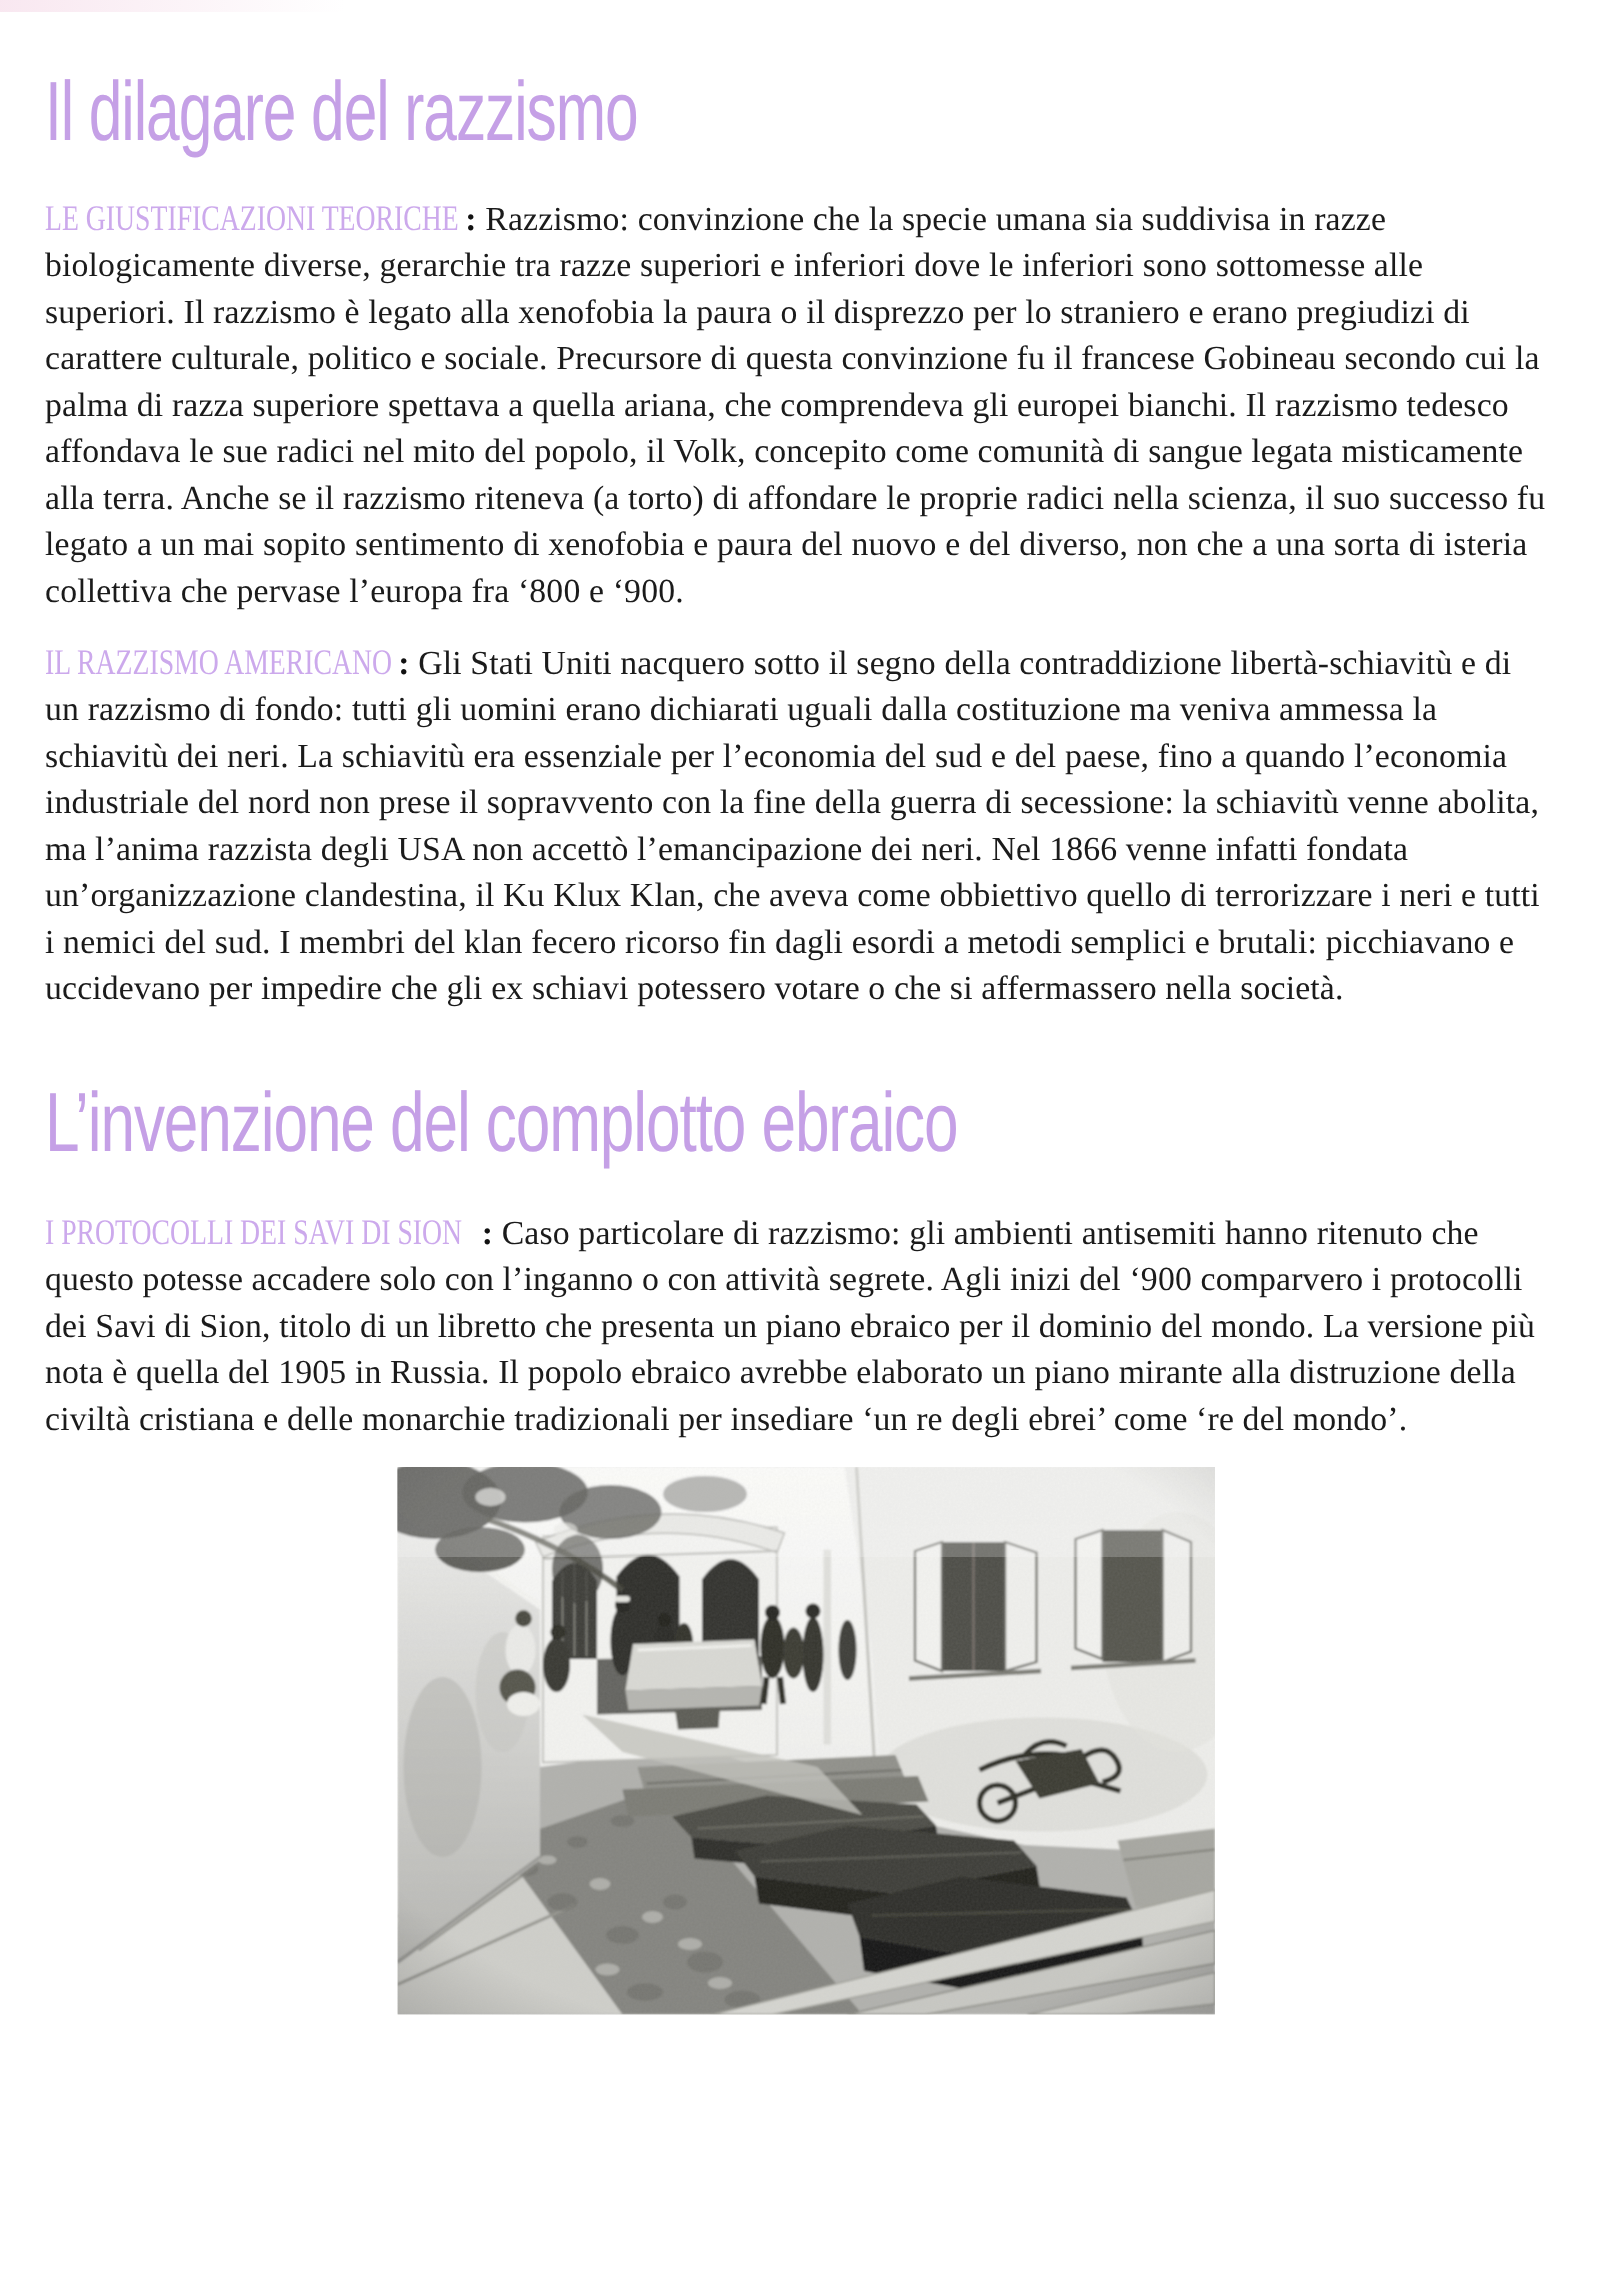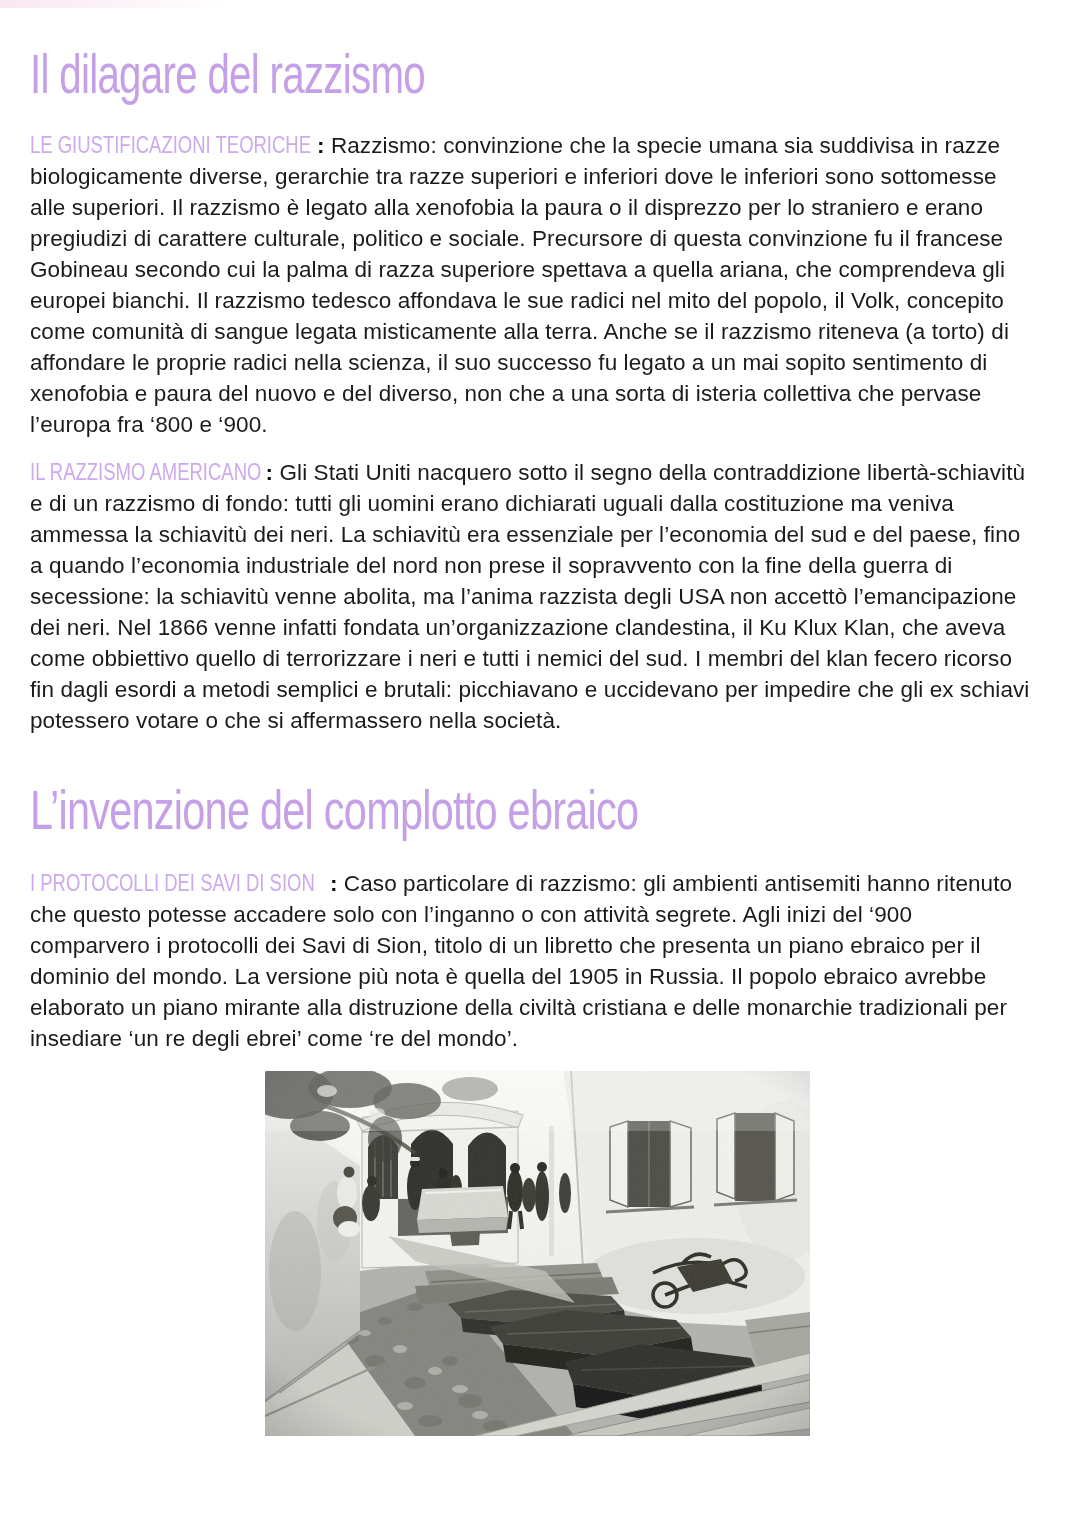--- a/index.html
+++ b/index.html
@@ -6,21 +6,21 @@
   body{width:1080px;height:1527px;font-family:"Liberation Sans",sans-serif;position:relative;overflow:hidden;}
   .page{position:relative;width:1080px;height:1527px;background:#ffffff;}
   .edge-tint{position:absolute;top:0;left:0;width:230px;height:8px;
     background:linear-gradient(90deg,rgba(243,212,228,.55),rgba(243,212,228,0));
     pointer-events:none;}
   .content{padding:30px 38px 0 30px;}
   h1.title{color:#c5a0e6;font-weight:400;font-size:56px;line-height:64px;margin:12px 0 24px 0;
     transform:scaleX(0.72);transform-origin:left center;white-space:nowrap;letter-spacing:-1px;}
   h1.title2{margin-top:42px;margin-bottom:26px;transform:scaleX(0.74);}
   p.body{font-size:22.5px;line-height:31px;color:#1b1b1b;margin:0 0 17px 0;width:1005px;
-    letter-spacing:0.1px;}
+    letter-spacing:0.1px;font-family:Liberation Serif, serif;}
   .ph{color:#cca9ec;display:inline-block;font-size:24px;line-height:24px;font-weight:400;
     transform:scaleX(0.77);transform-origin:left center;white-space:nowrap;letter-spacing:0;}
   .ph1{margin-right:-78px;}
   .ph2{margin-right:-65px;}
   .ph3{margin-right:-70px;}
   .colon{font-weight:700;color:#111;}
   .photo-wrap{width:545px;height:365px;margin:16px 0 0 235px;background:#f0f0ee;}
   .photo-wrap svg{display:block;width:545px;height:365px;}
 </style>
 </head>

